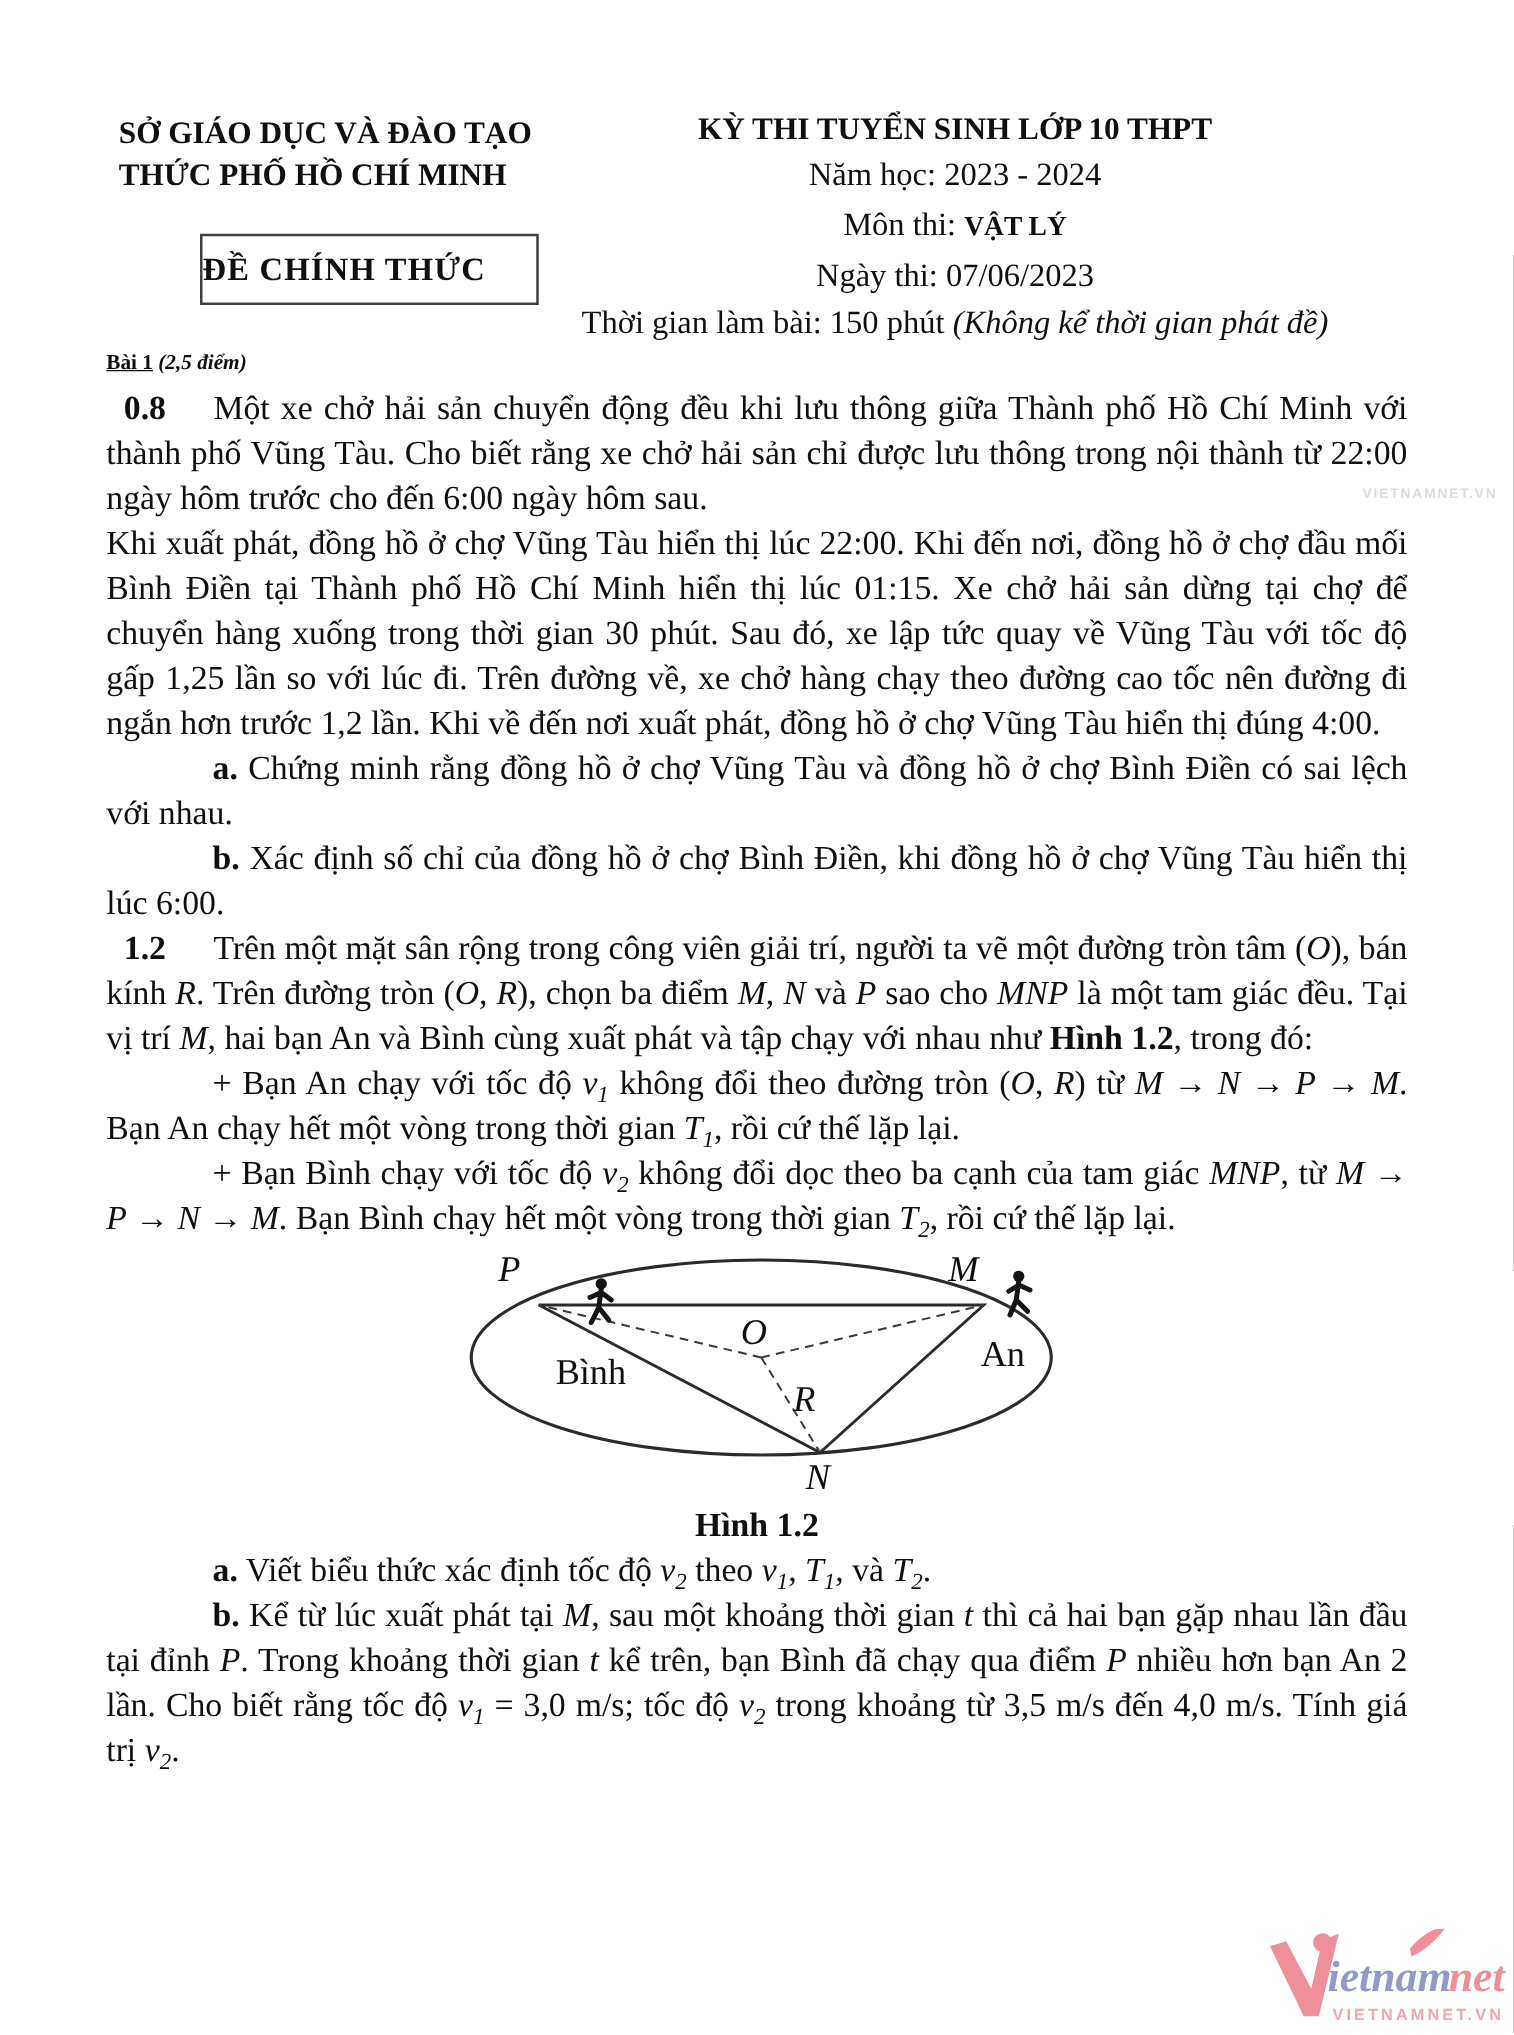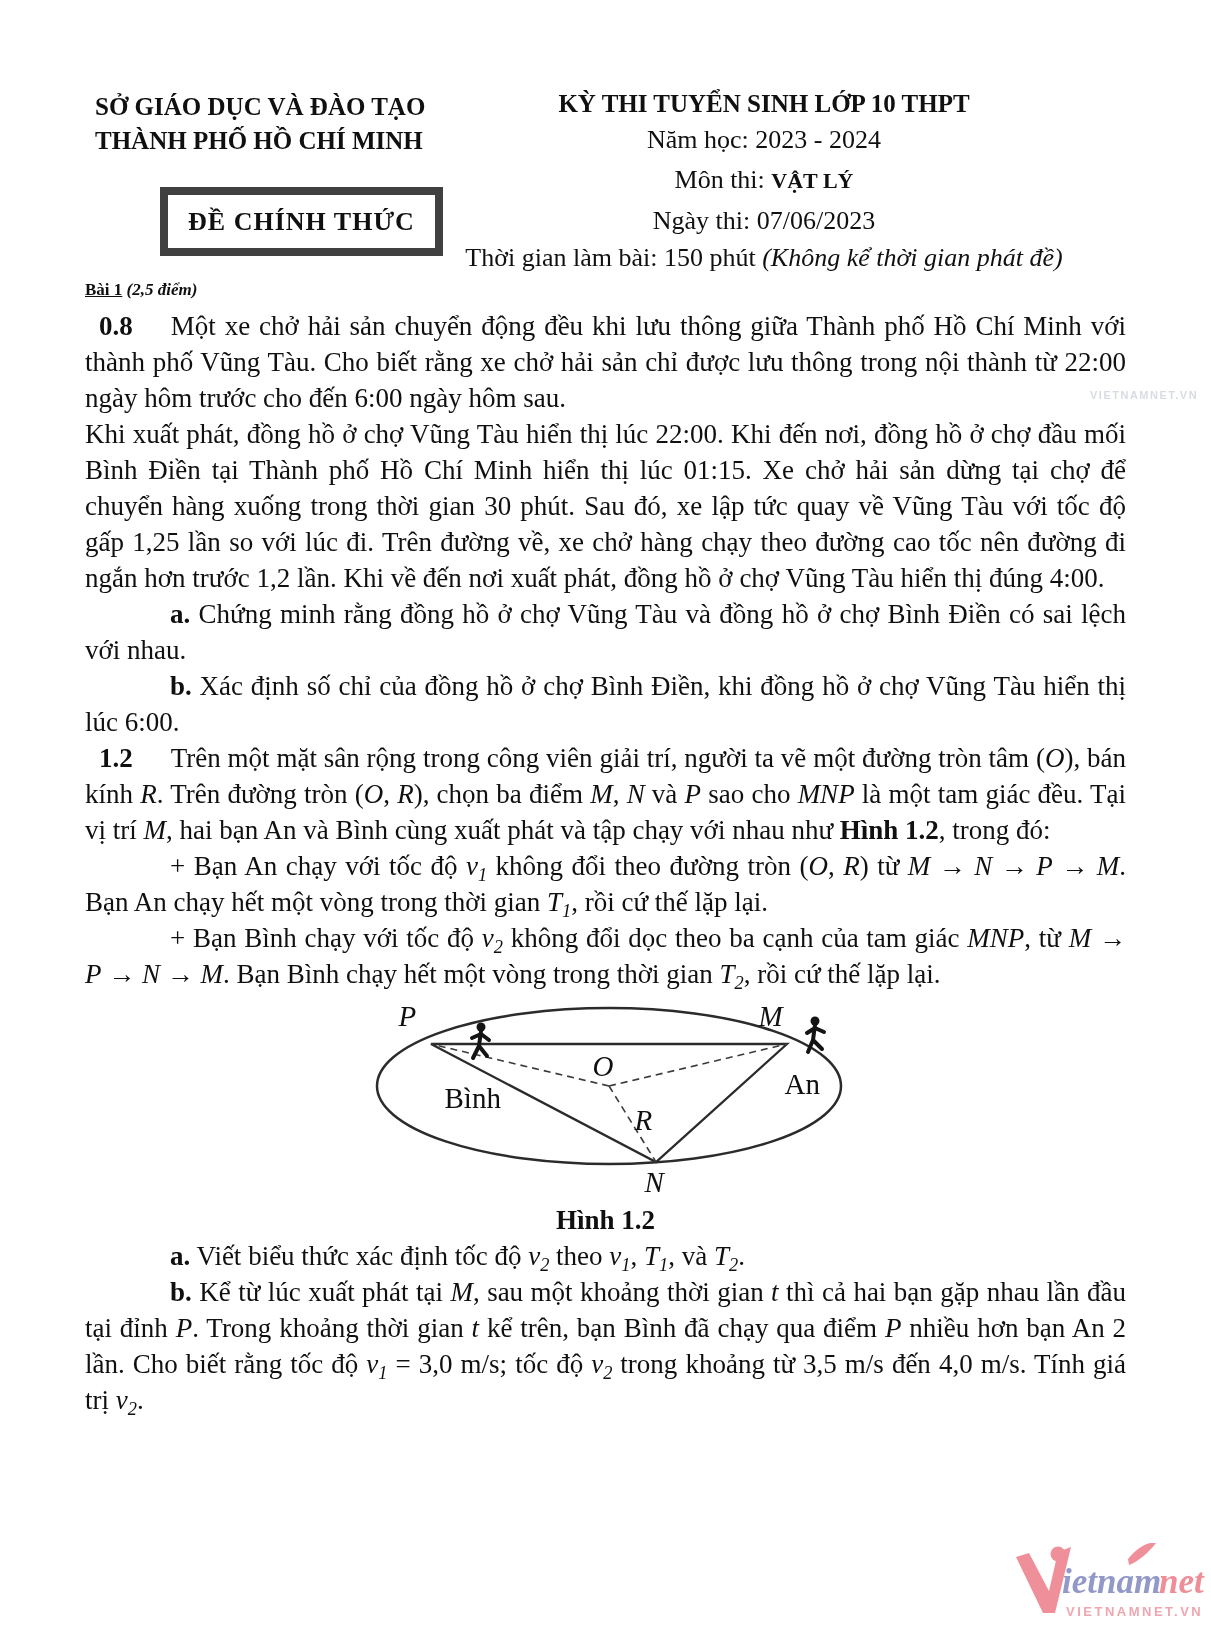--- a/index.html
+++ b/index.html
@@ -3,22 +3,22 @@
 <meta charset="utf-8">
 <style>
   html,body{margin:0;padding:0;background:#888;}
   .page{
     position:relative;width:1211px;height:1628px;margin:0 auto;background:#ffffff;
     font-family:"Liberation Serif","DejaVu Serif",serif;color:#101010;overflow:hidden;
   }
   
   .hdr-left{position:absolute;left:95px;top:90px;width:380px;
     font-weight:bold;font-size:25px;line-height:34px;}
-  .stamp{position:absolute;left:160px;top:187px;width:267px;height:53px;border:8px solid #404040;
-    text-align:center;line-height:53px;font-weight:bold;font-size:26px;letter-spacing:1px;}
+  .stamp{position:absolute;left:160px;top:187px;width:267px;height:53px;border:2px solid #404040;
+    text-align:left;line-height:53px;font-weight:bold;font-size:26px;letter-spacing:1px;}
   .hdr-right{position:absolute;left:390px;top:85px;width:748px;text-align:center;}
   .hr-title{font-weight:bold;font-size:25px;line-height:37px;}
   .hr-year{font-size:26px;line-height:36px;}
   .hr-subject{font-size:26px;line-height:44px;}
   .hr-subject .subj{font-weight:bold;font-size:22px;}
   .hr-date{font-size:26px;line-height:36px;}
   .hr-time{font-size:26px;line-height:37px;}
   .hr-time .note{font-style:italic;margin-top:35px;}
   
   .doc{position:absolute;left:85px;top:272px;width:1041px;font-size:27px;line-height:36px;
@@ -43,21 +43,21 @@
   .wm-faint{position:absolute;left:1090px;top:389px;font-family:"Liberation Sans","DejaVu Sans",sans-serif;
     font-size:11px;font-weight:bold;letter-spacing:1.5px;color:rgba(150,162,182,0.38);}
 </style>
 </head>
 <body>
 
 <div class="page">
 
   <div class="hdr-left">
     <div>SỞ GIÁO DỤC VÀ ĐÀO TẠO</div>
-    <div>THÀNH PHỐ HỒ CHÍ MINH</div>
+    <div>THỨC PHỐ HỒ CHÍ MINH</div>
   </div>
   <div class="stamp">ĐỀ CHÍNH THỨC</div>
 
   <div class="hdr-right">
     <div class="hr-title">KỲ THI TUYỂN SINH LỚP 10 THPT</div>
     <div class="hr-year">Năm học: 2023 - 2024</div>
     <div class="hr-subject"><span>Môn thi: </span><span class="subj">VẬT LÝ</span></div>
     <div class="hr-date">Ngày thi: 07/06/2023</div>
     <div class="hr-time"><span>Thời gian làm bài: 150 phút </span><span class="note">(Không kể thời gian phát đề)</span></div>
   </div>

